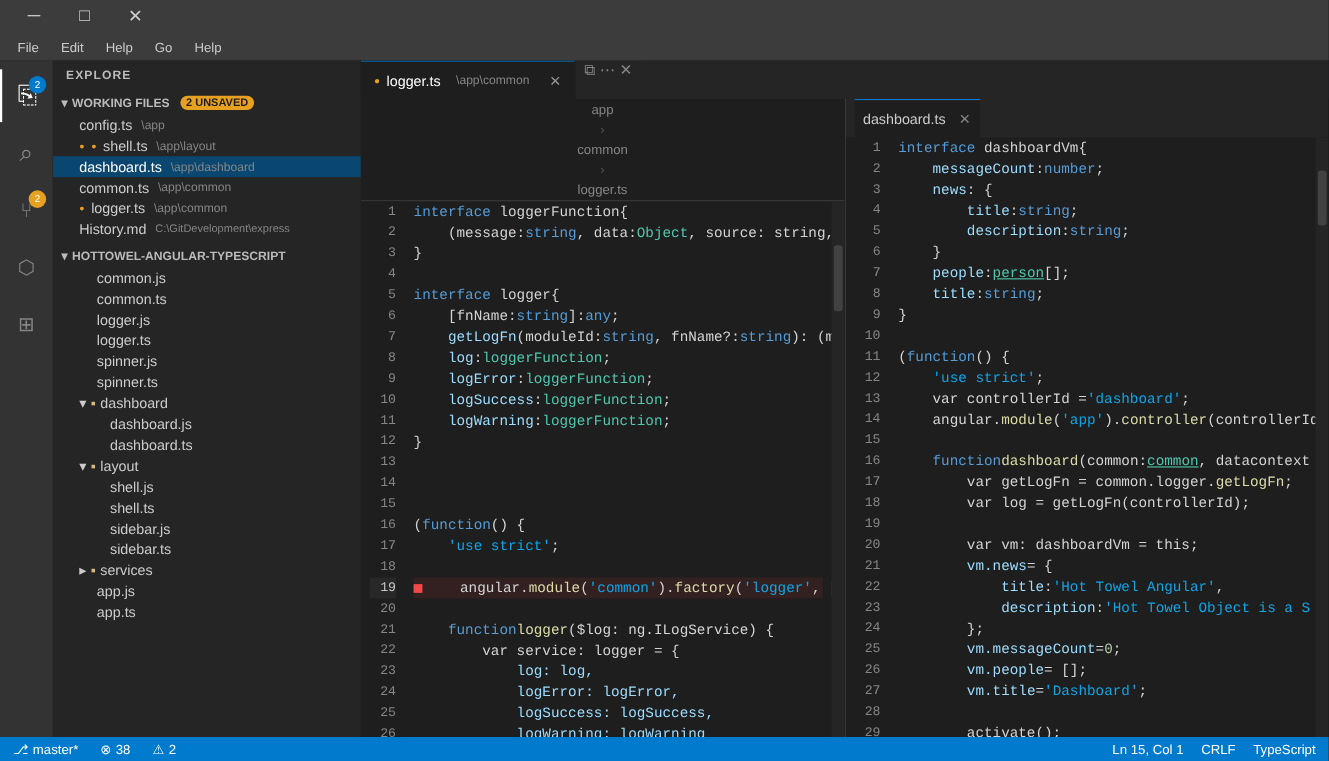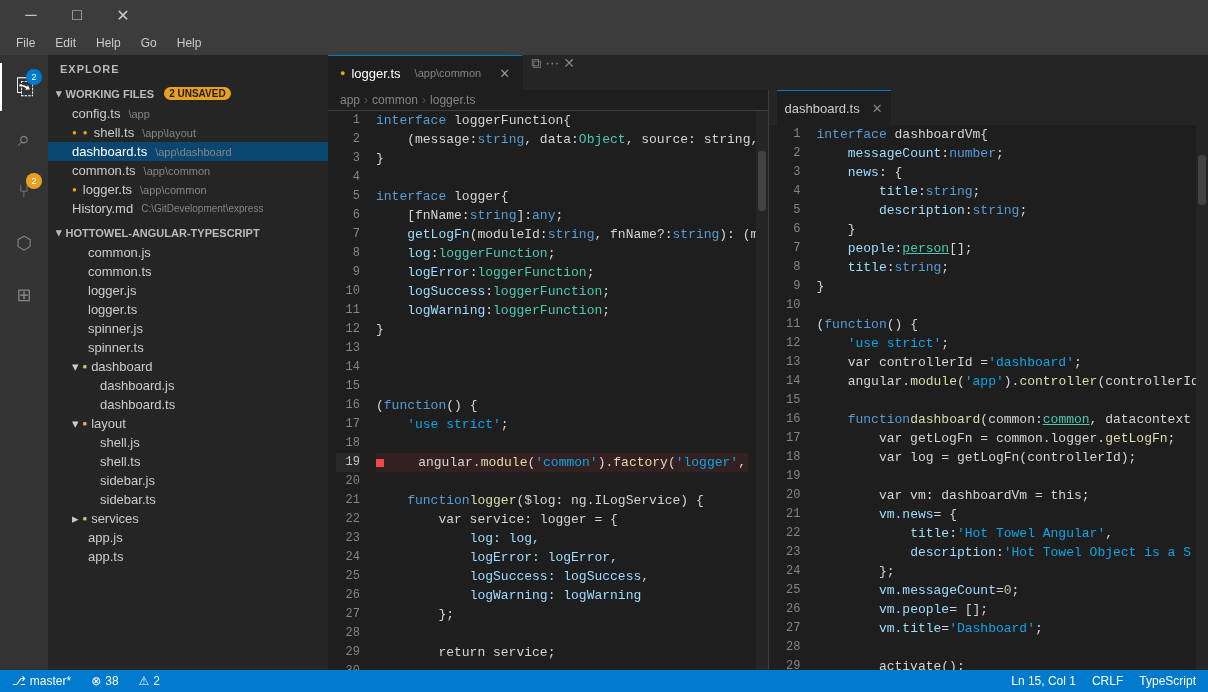--- a/index.html
+++ b/index.html
@@ -48,21 +48,21 @@
     .tab-action-btn { color: #858585; cursor: pointer; font-size: 14px; }
     
     
     .editors-split { display: flex; flex: 1; overflow: hidden; }
     .editor-pane { flex: 1; display: flex; overflow: hidden; }
     .editor-pane-left { flex: 1; border-right: 1px solid #3c3c3c; }
     .editor-pane-right { flex: 1; }
     
     
     .code-editor { background: #1e1e1e; height: 100%; overflow: hidden; display: flex; flex-direction: column; }
-    .breadcrumb { padding: 3px 12px; background: #1e1e1e; border-bottom: 1px solid #3c3c3c; font-size: 12px; color: #858585; display: flex; align-items: center; gap: 4px; }
+    .breadcrumb { padding: 3px 12px; background: #1e1e1e; border-bottom: 1px solid #3c3c3c; font-size: 12px; color: #858585; display: flex; align-items: center; gap: 4px; flex-direction: column; }
     .breadcrumb-sep { color: #555; }
     .code-content { display: flex; flex: 1; overflow: hidden; font-family: 'Consolas', 'Courier New', monospace; font-size: 13px; line-height: 19px; }
     .line-numbers { width: 40px; background: #1e1e1e; color: #858585; text-align: right; padding: 0 8px; flex-shrink: 0; user-select: none; }
     .line-number { height: 19px; display: flex; align-items: center; justify-content: flex-end; font-size: 12px; }
     .code-lines { flex: 1; overflow: hidden; padding: 0 8px; }
     .code-line { height: 19px; white-space: nowrap; display: flex; align-items: center; }
     
     
     .kw { color: #569cd6; }
     .fn { color: #dcdcaa; }

